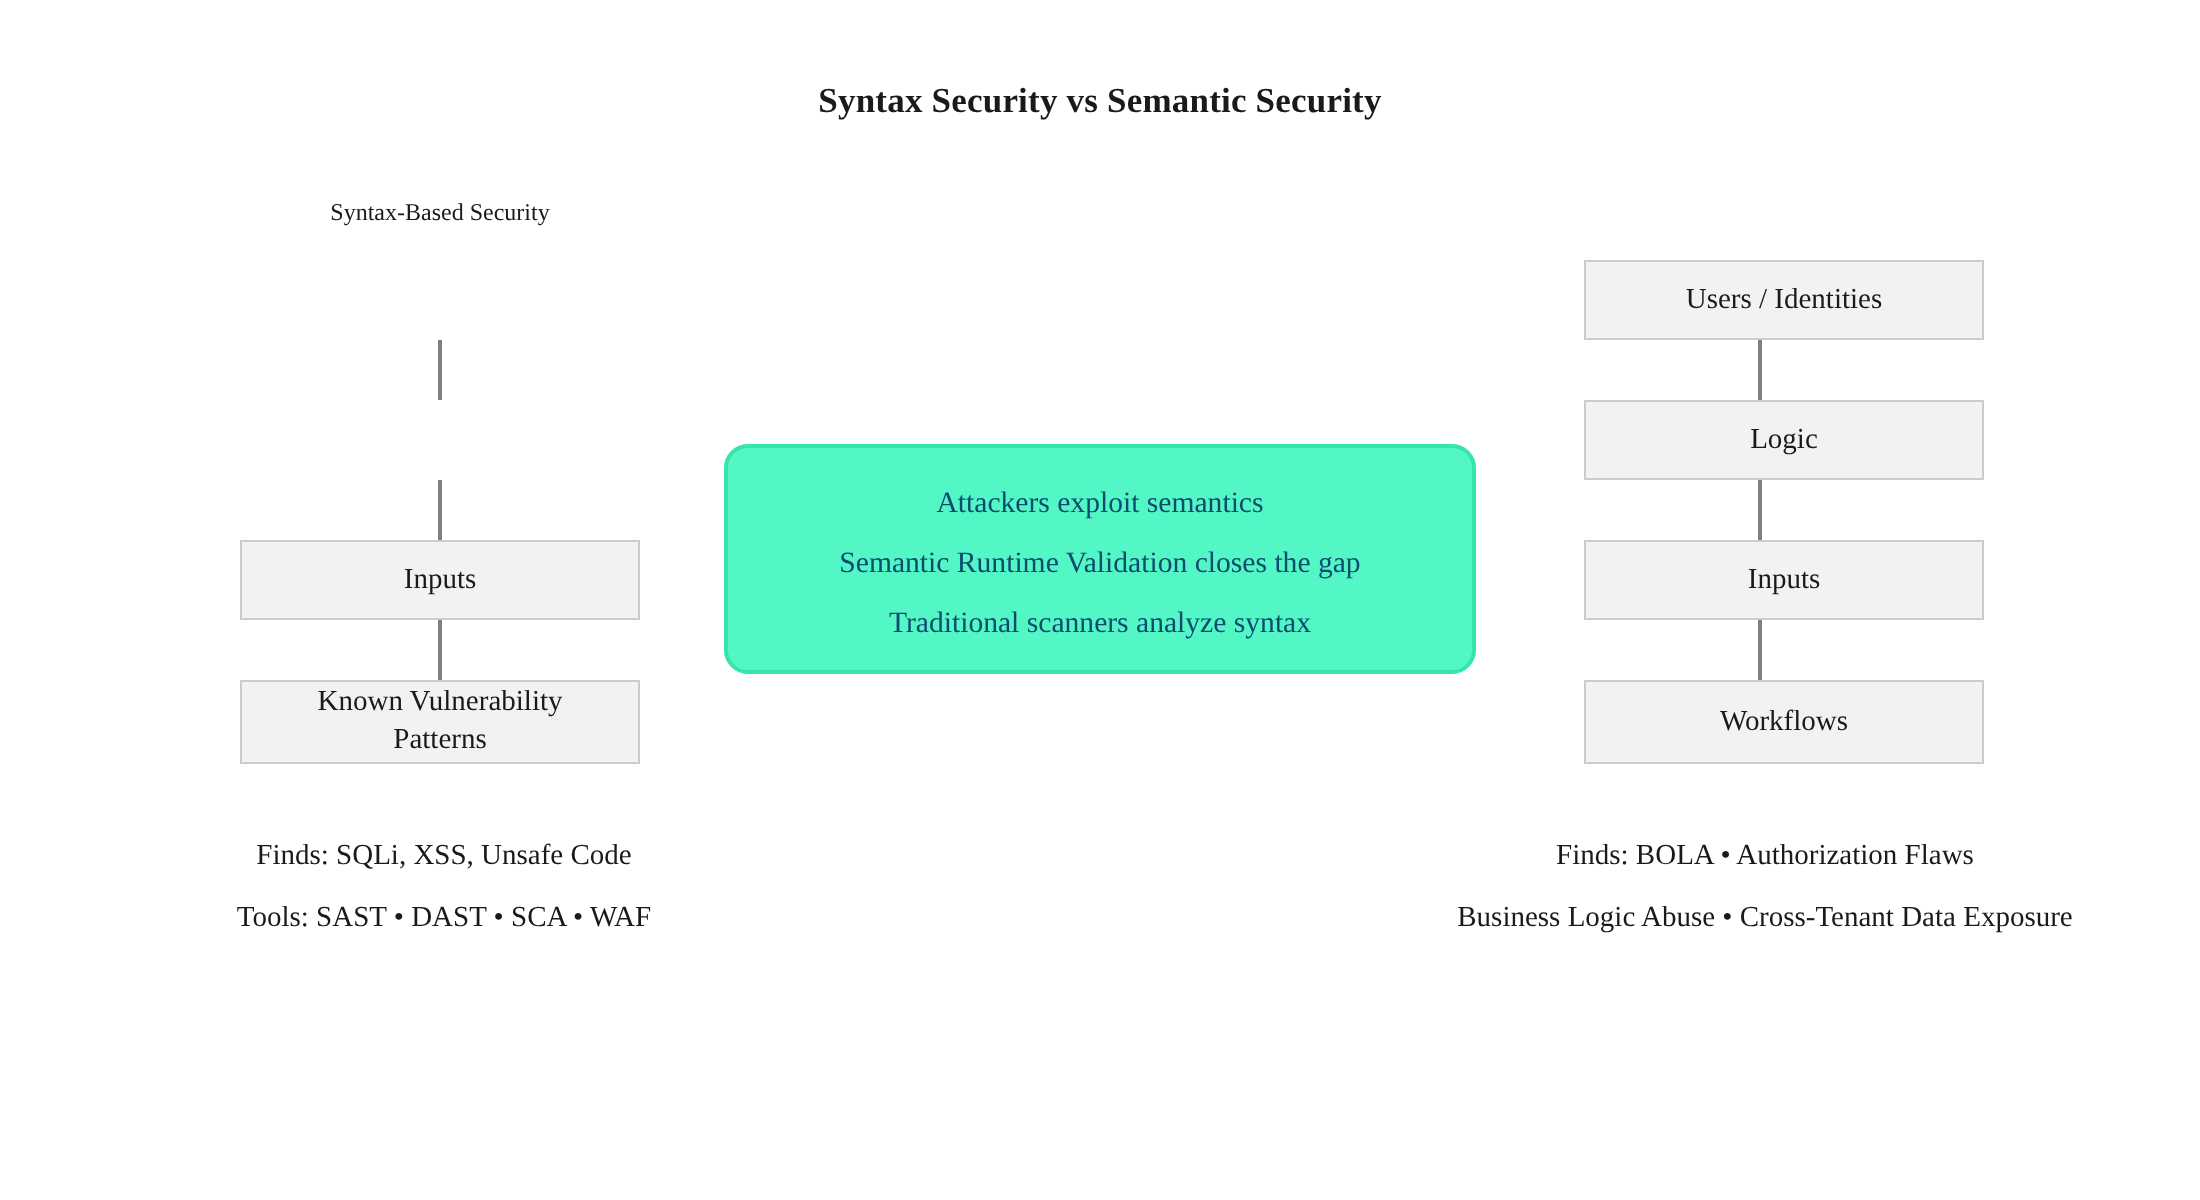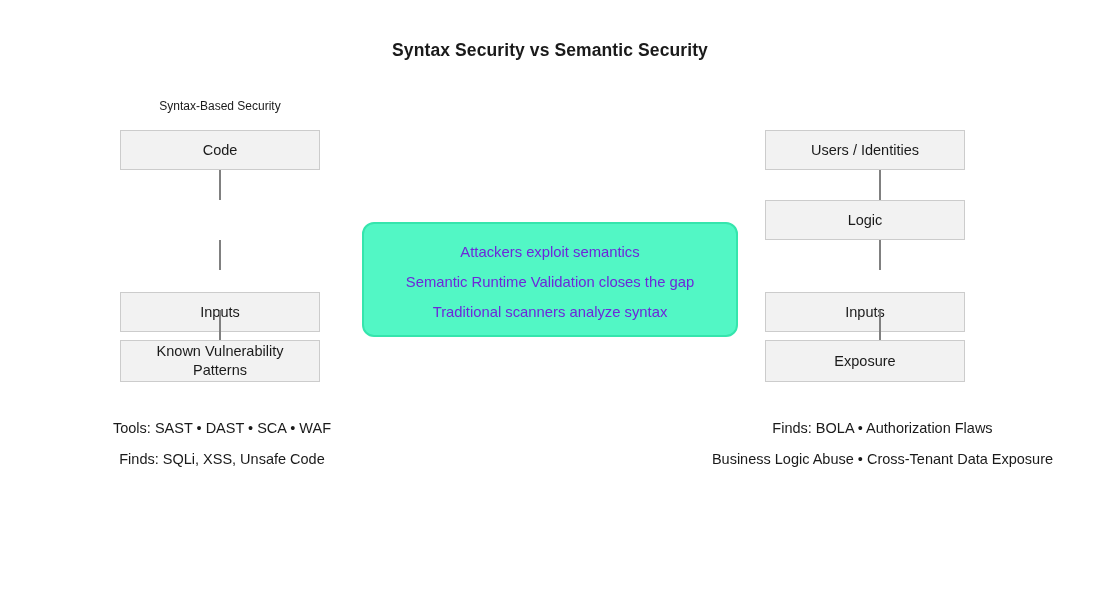--- a/index.html
+++ b/index.html
@@ -5,21 +5,21 @@
   html, body {
     margin: 0;
     padding: 0;
     background: #ffffff;
   }
   #canvas {
     position: relative;
     width: 1100px;
     height: 600px;
     background: #ffffff;
-    font-family: Liberation Sans, sans-serif;
+    font-family: Liberation Serif, serif;
     color: #1a1a1a;
     overflow: hidden;
   }
   .title {
     position: absolute;
     top: 40px;
     left: 0;
     width: 1100px;
     text-align: center;
     font-size: 17.5px;
@@ -47,24 +47,24 @@
     align-items: center;
     justify-content: center;
   }
   .node .label {
     font-size: 14.5px;
     line-height: 19px;
     text-align: center;
     max-width: 180px;
   }
   .node.lcol { left: 120px; }
-  .node.rcol { left: 765px; }
+  .node.rcol { left: 792px; }
   .row1 { top: 130px; }
   .row2 { top: 200px; }
-  .row3 { top: 270px; margin-top: 22px; }
+  .row3 { top: 270px; }
   .row4 { top: 340px; height: 42px; }
   .connector {
     position: absolute;
     width: 2px;
     height: 30px;
     background: #808080;
   }
   .connector.lcol { left: 219px; }
   .connector.rcol { left: 879px; }
   .gap1 { top: 170px; }
@@ -79,21 +79,21 @@
     box-sizing: border-box;
     background: #52f7c5;
     border: 2px solid #35e5ad;
     border-radius: 12px;
     padding-top: 13px;
   }
   .highlight-note .note-line {
     text-align: center;
     font-size: 14.8px;
     line-height: 30px;
-    color: #6d28d9;
+    color: #0c4a6e;
   }
   .footer {
     position: absolute;
     top: 418px;
     text-align: center;
   }
   .footer.left  { left: 62px;  width: 320px; }
   .footer.right { left: 660px; width: 445px; }
   .footer .footer-line {
     font-size: 14.5px;
@@ -103,23 +103,20 @@
 </style>
 </head>
 <body>
 
 <div id="canvas">
 
   <div class="title">Syntax Security vs Semantic Security</div>
 
   <div class="col-header left">Syntax-Based Security</div>
 
-  <div class="node lcol row1">
-    <span class="label">Code</span>
-  </div>
   <div class="connector lcol gap1"></div>
   <div class="connector lcol gap2"></div>
   <div class="node lcol row3">
     <span class="label">Inputs</span>
   </div>
   <div class="connector lcol gap3"></div>
   <div class="node lcol row4">
     <span class="label" style="max-width:160px">Known Vulnerability Patterns</span>
   </div>
 
@@ -130,31 +127,31 @@
   <div class="connector rcol gap1"></div>
   <div class="node rcol row2">
     <span class="label">Logic</span>
   </div>
   <div class="connector rcol gap2"></div>
   <div class="node rcol row3">
     <span class="label">Inputs</span>
   </div>
   <div class="connector rcol gap3"></div>
   <div class="node rcol row4">
-    <span class="label">Exposure</span>
+    <span class="label">Workflows</span>
   </div>
 
   <div class="highlight-note">
     <div class="note-line">Attackers exploit semantics</div>
     <div class="note-line">Semantic Runtime Validation closes the gap</div>
     <div class="note-line">Traditional scanners analyze syntax</div>
   </div>
 
   <div class="footer left">
+    <div class="footer-line">Finds: SQLi, XSS, Unsafe Code</div>
     <div class="footer-line">Tools: SAST • DAST • SCA • WAF</div>
-    <div class="footer-line">Finds: SQLi, XSS, Unsafe Code</div>
   </div>
   <div class="footer right">
     <div class="footer-line">Finds: BOLA • Authorization Flaws</div>
     <div class="footer-line">Business Logic Abuse • Cross-Tenant Data Exposure</div>
   </div>
 
 </div>
 
 </body></html>

